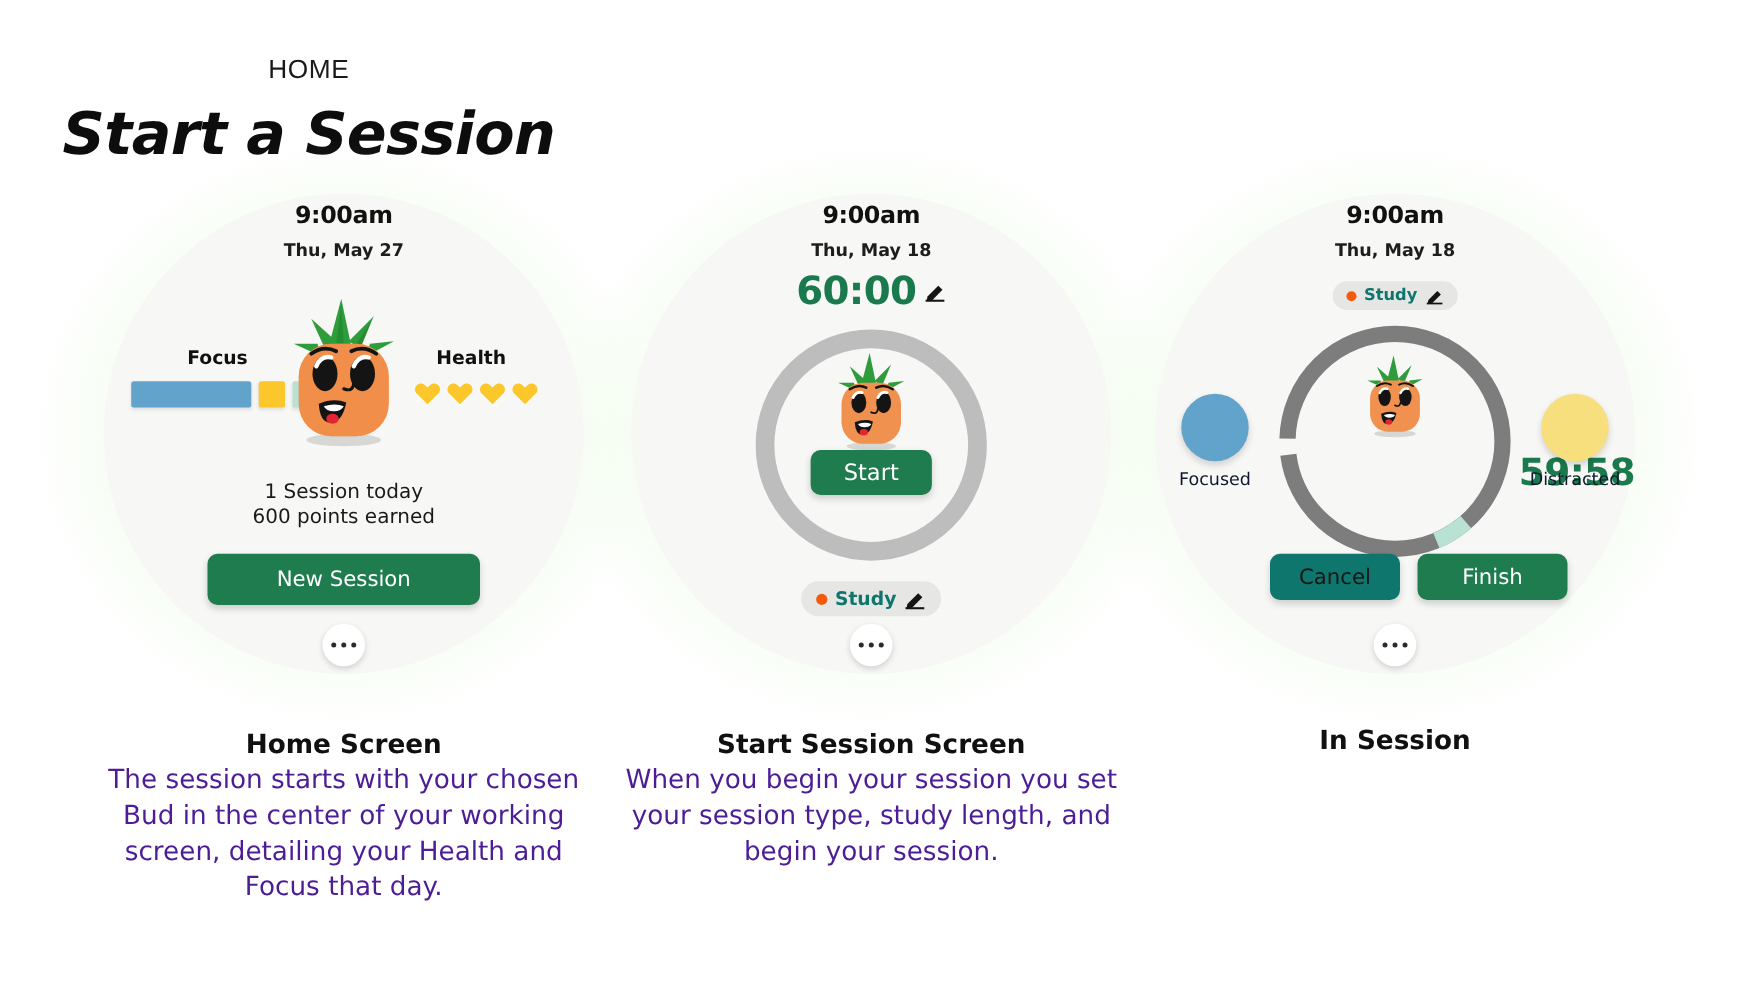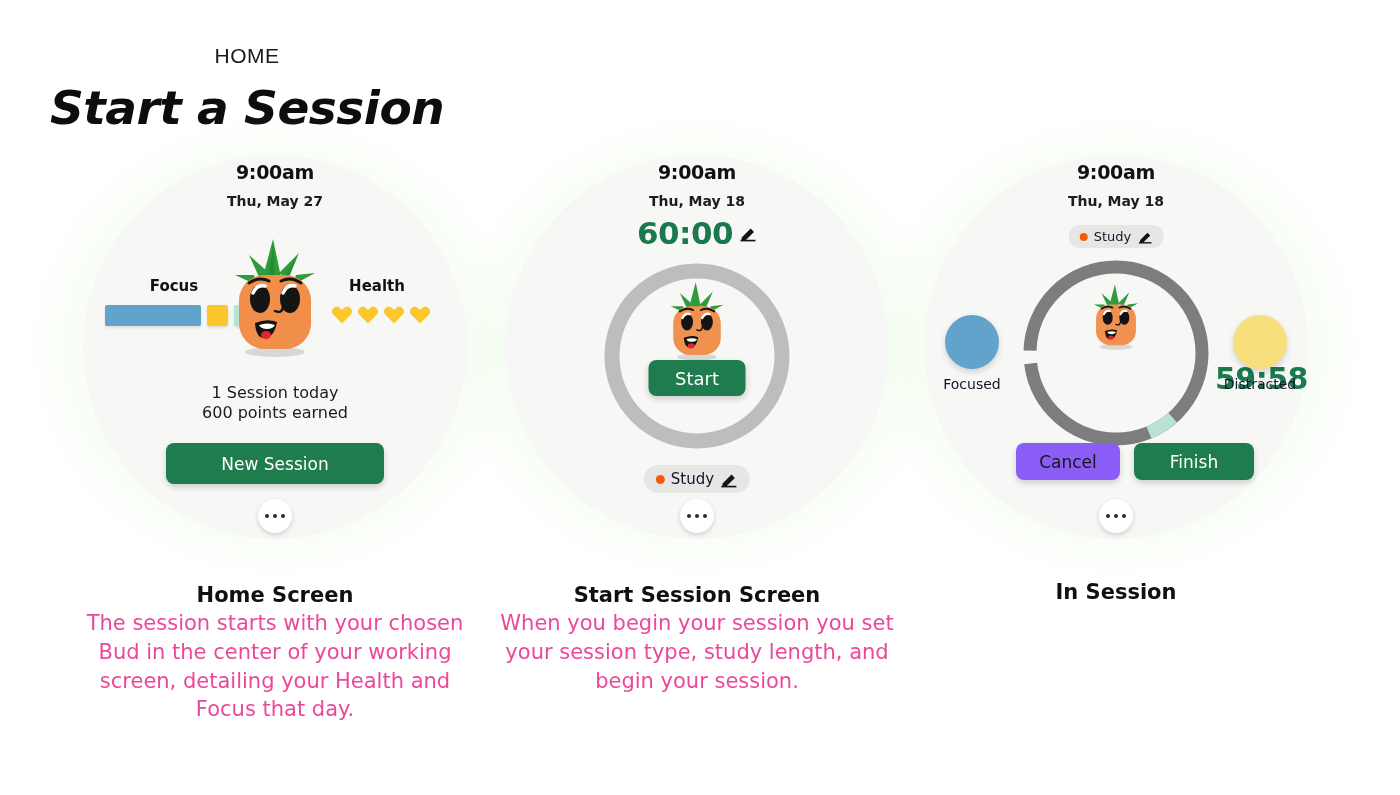--- a/index.html
+++ b/index.html
@@ -156,21 +156,21 @@
     color: #1a1a1a;
   }
   .btn {
     border: none;
     border-radius: 8px;
     font-family: inherit;
     cursor: pointer;
     box-shadow: 0 3px 6px rgba(0,0,0,0.17);
   }
   .btn-green { background: #1e7c4e; color: #ffffff; }
-  .btn-yellow { background: #8b5cf6; color: #161616; margin-left: 38px; }
+  .btn-yellow { background: #0f766e; color: #161616; margin-left: 38px; }
   .new-session-btn {
     position: absolute;
     left: 50%;
     transform: translateX(-50%);
     top: 288px;
     width: 218px;
     height: 41px;
     font-size: 17px;
     font-weight: 400;
   }
@@ -224,21 +224,21 @@
     display: flex;
     align-items: center;
     gap: 6px;
     padding: 5px 12px;
   }
   .pill .dot {
     width: 9px; height: 9px; border-radius: 50%;
     background: #f55a0a;
     display: block;
   }
-  .pill .plabel { font-size: 15px; font-weight: 400; color: #0f172a; }
+  .pill .plabel { font-size: 15px; font-weight: 700; color: #0f766e; }
   .pill-2 { top: 310px; }
 
   
   .pill-3 { top: 70px; padding: 4px 11px; }
   .pill-3 .plabel { font-size: 13px; }
   .pill-3 .dot { width: 8px; height: 8px; }
 
   .ring-wrap-3 {
     position: absolute;
     left: 50%;
@@ -300,21 +300,21 @@
   .caption h3 {
     margin: 0 0 2px 0;
     font-size: 21px;
     font-weight: 700;
     color: #101010;
   }
   .caption p {
     margin: 0;
     font-size: 21px;
     line-height: 1.37;
-    color: #ec4899;
+    color: #4c1d95;
     font-weight: 400;
   }
   .cap1 { left: 68px; width: 414px; }
   .cap2 { left: 490px; width: 414px; }
   .cap3 { left: 896px; width: 440px; top: 580px; }
 </style>
 </head>
 <body>
 
 <div class="header">

